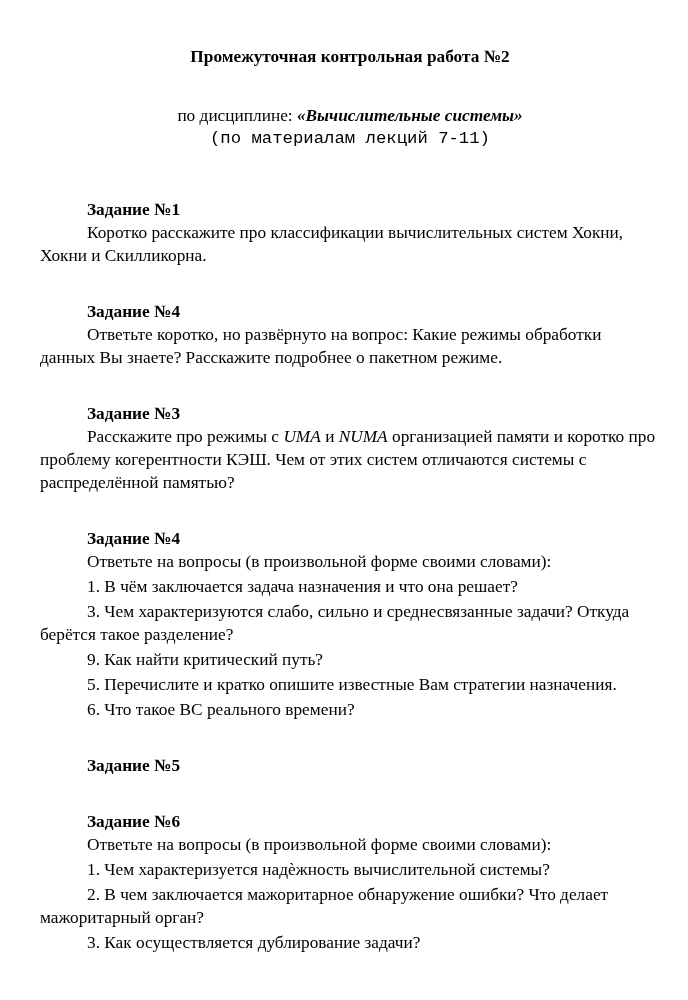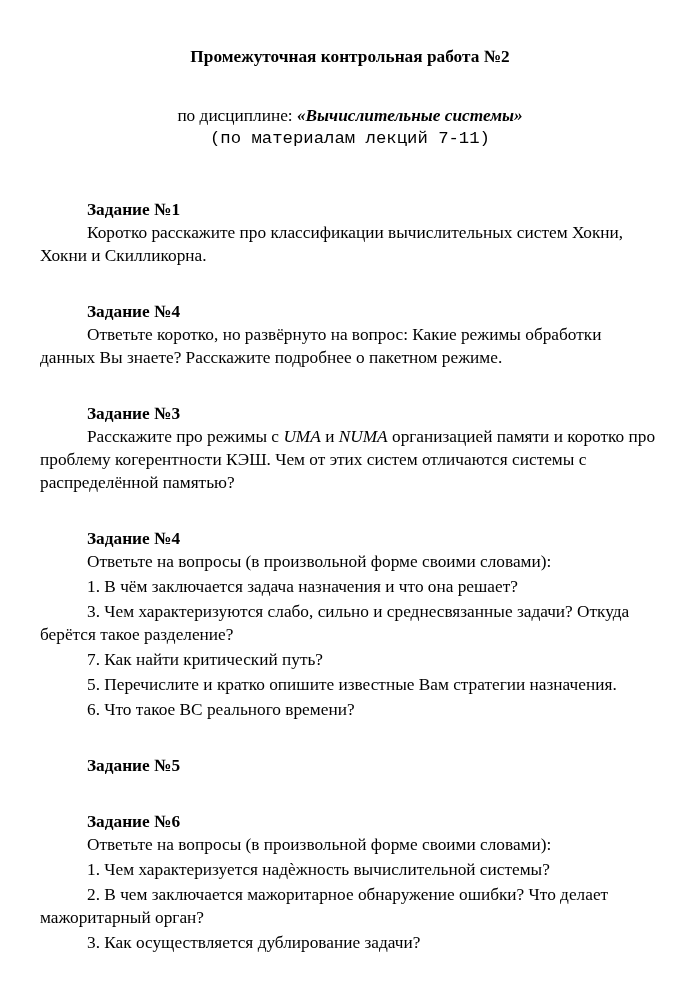--- a/index.html
+++ b/index.html
@@ -88,21 +88,21 @@
   <div class="task" id="task-3">
     <div class="task-title">Задание №3</div>
     <p class="task-body"><span>Расскажите про режимы с </span><span class="term">UMA</span><span> и </span><span class="term">NUMA</span><span> организацией памяти и коротко про проблему когерентности КЭШ. Чем от этих систем отличаются системы с распределённой памятью?</span></p>
   </div>
 
   <div class="task" id="task-4">
     <div class="task-title">Задание №4</div>
     <p class="q-intro">Ответьте на вопросы (в произвольной форме своими словами):</p>
     <p class="q-item">1. В чём заключается задача назначения и что она решает?</p>
     <p class="q-item">3. Чем характеризуются слабо, сильно и среднесвязанные задачи? Откуда берётся такое разделение?</p>
-    <p class="q-item">7. Как найти критический путь?</p>
+    <p class="q-item">9. Как найти критический путь?</p>
     <p class="q-item">5. Перечислите и кратко опишите известные Вам стратегии назначения.</p>
     <p class="q-item">6. Что такое ВС реального времени?</p>
   </div>
 
   <div class="task" id="task-5">
     <div class="task-title">Задание №5</div>
   </div>
 
   <div class="task" id="task-6">
     <div class="task-title">Задание №6</div>

